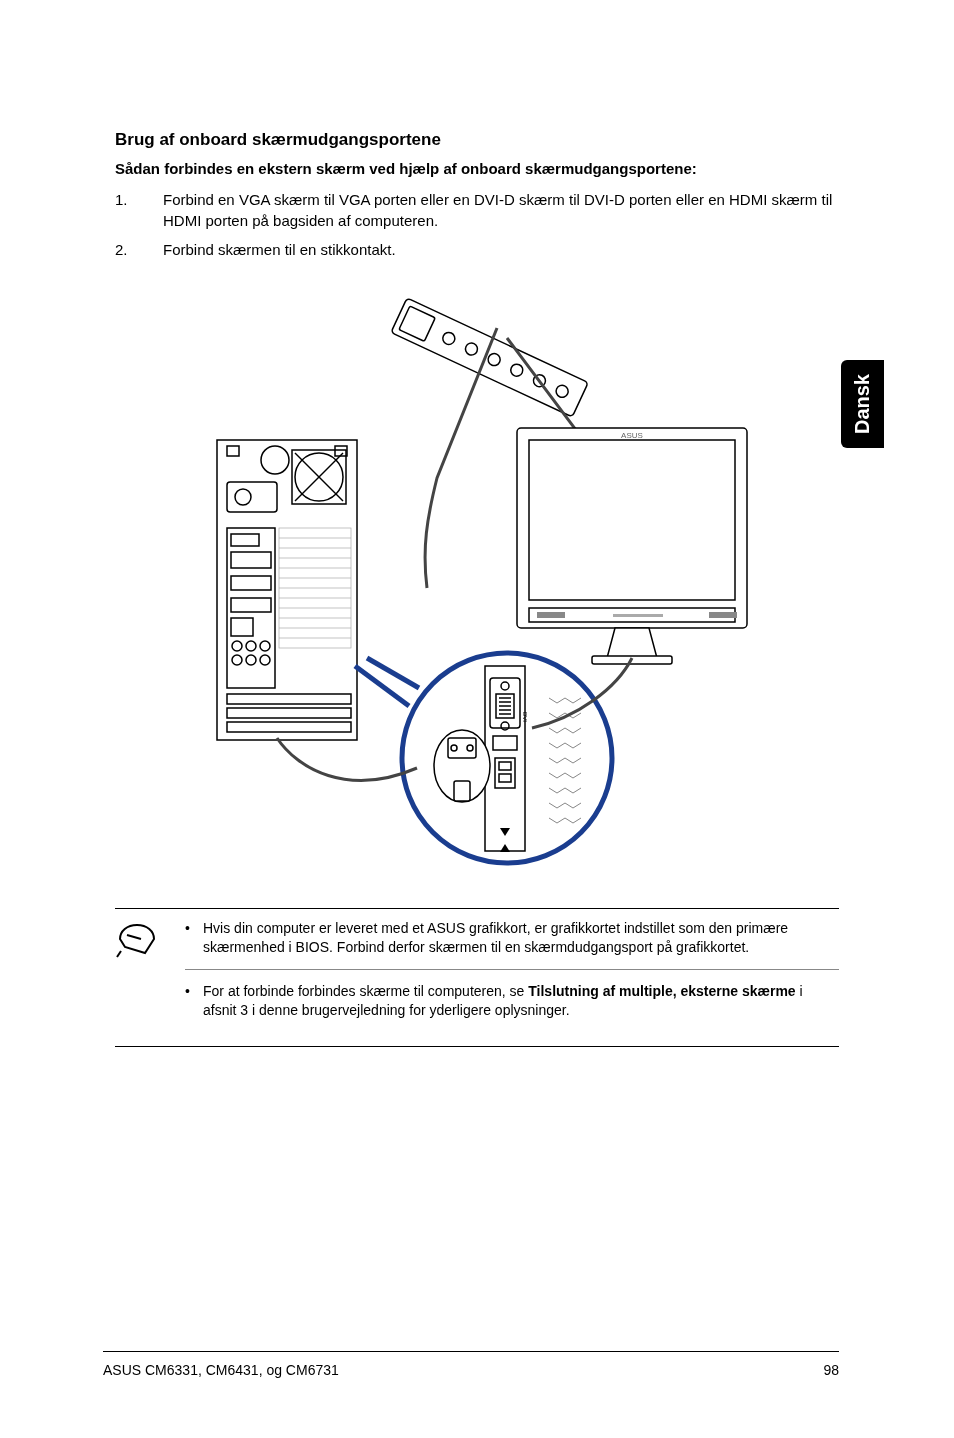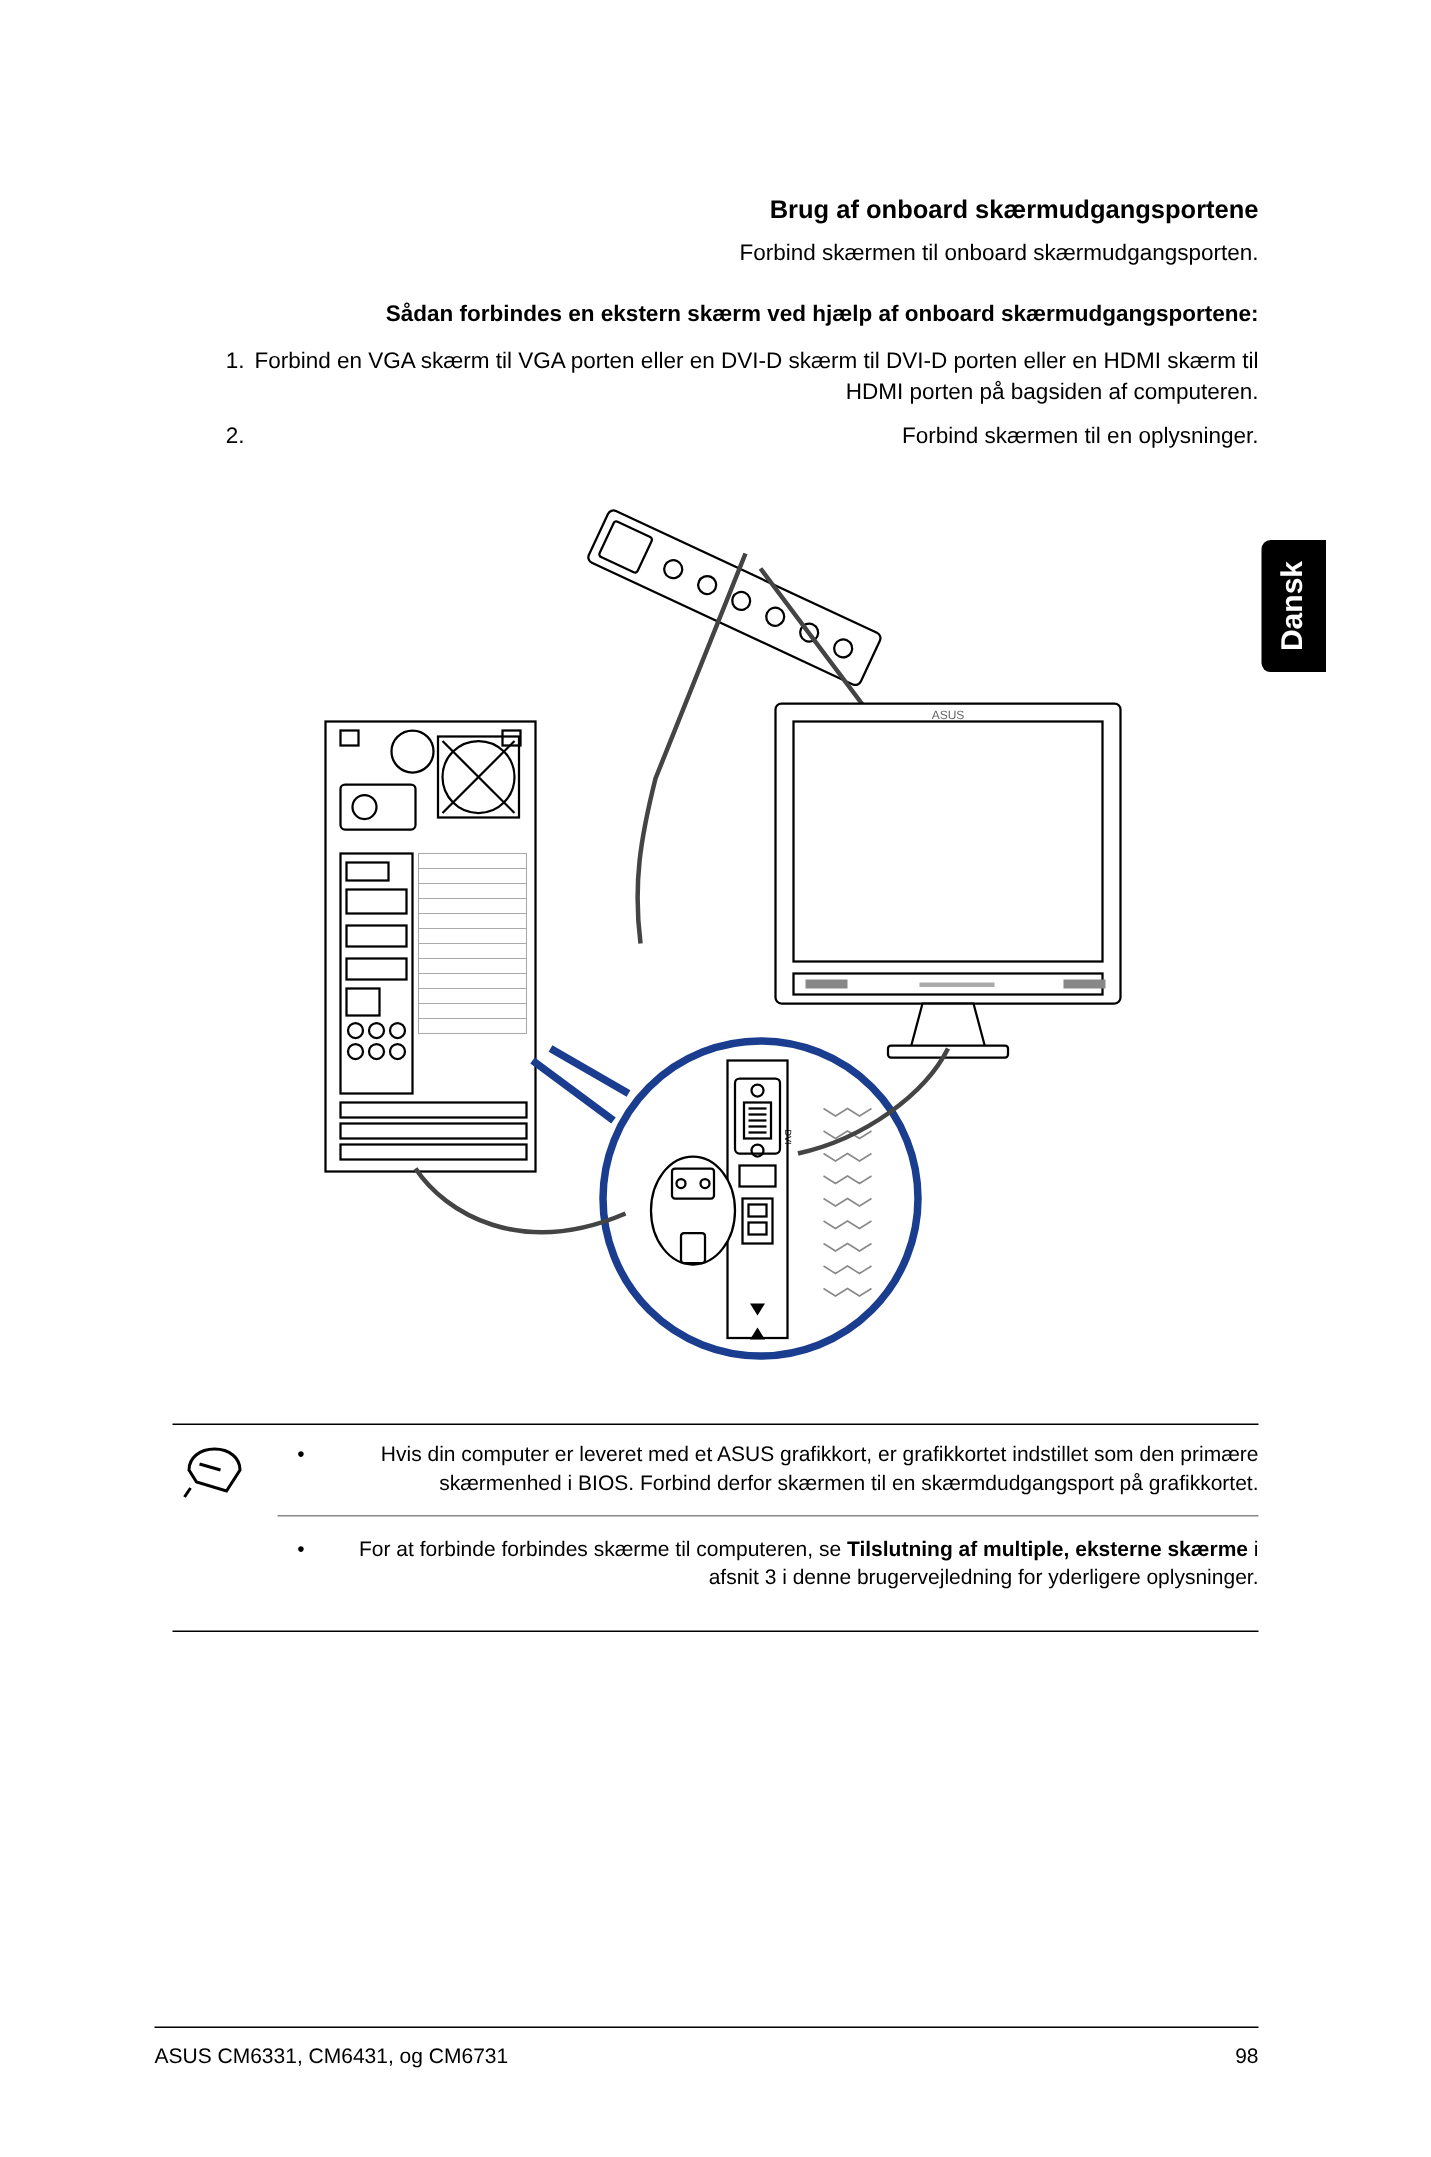--- a/index.html
+++ b/index.html
@@ -10,21 +10,20 @@
     body {
       font-family: Arial, Helvetica, sans-serif;
       width: 954px;
       height: 1438px;
       position: relative;
       background: white;
       color: #000;
     }
     .page-content {
       padding: 130px 115px 0 115px;
-      text-align: right;
     }
     .heading {
       font-weight: bold;
       font-size: 17px;
       margin-bottom: 10px;
     }
     .intro {
       font-size: 15px;
       margin-bottom: 24px;
     }
@@ -115,30 +114,29 @@
       margin: 10px 0 12px 0;
     }
   </style>
 </head>
 <body>
 
 <div class="side-tab">Dansk</div>
 
 <div class="page-content">
   <div class="heading">Brug af onboard skærmudgangsportene</div>
-  <div class="intro">Forbind skærmen til onboard skærmudgangsporten.</div>
   <div class="subheading">Sådan forbindes en ekstern skærm ved hjælp af onboard skærmudgangsportene:</div>
 
   <div class="list-item">
     <div class="list-num">1.</div>
     <div class="list-text">Forbind en VGA skærm til VGA porten eller en DVI-D skærm til DVI-D porten eller en HDMI skærm til HDMI porten på bagsiden af computeren.</div>
   </div>
   <div class="list-item">
     <div class="list-num">2.</div>
-    <div class="list-text">Forbind skærmen til en oplysninger.</div>
+    <div class="list-text">Forbind skærmen til en stikkontakt.</div>
   </div>
 
   <svg class="diagram" viewBox="0 0 560 580" fill="none" stroke="#000" stroke-width="1.5">
 
     <g transform="translate(210,10) rotate(25)">
       <rect x="0" y="0" width="200" height="38" rx="4" fill="#fff"></rect>
       <rect x="6" y="6" width="28" height="26" rx="2"></rect>
       <circle cx="55" cy="19" r="6"></circle>
         <circle cx="80" cy="19" r="6"></circle>
         <circle cx="105" cy="19" r="6"></circle>

